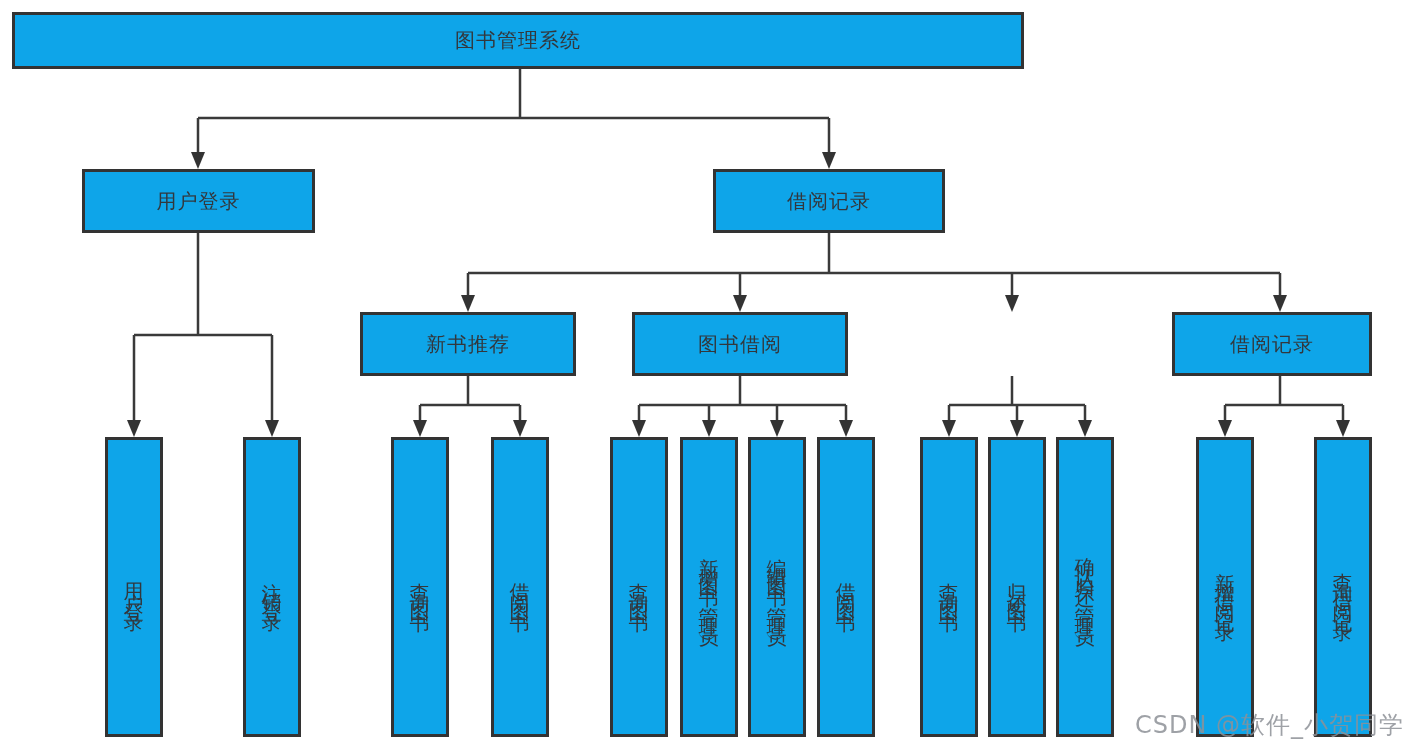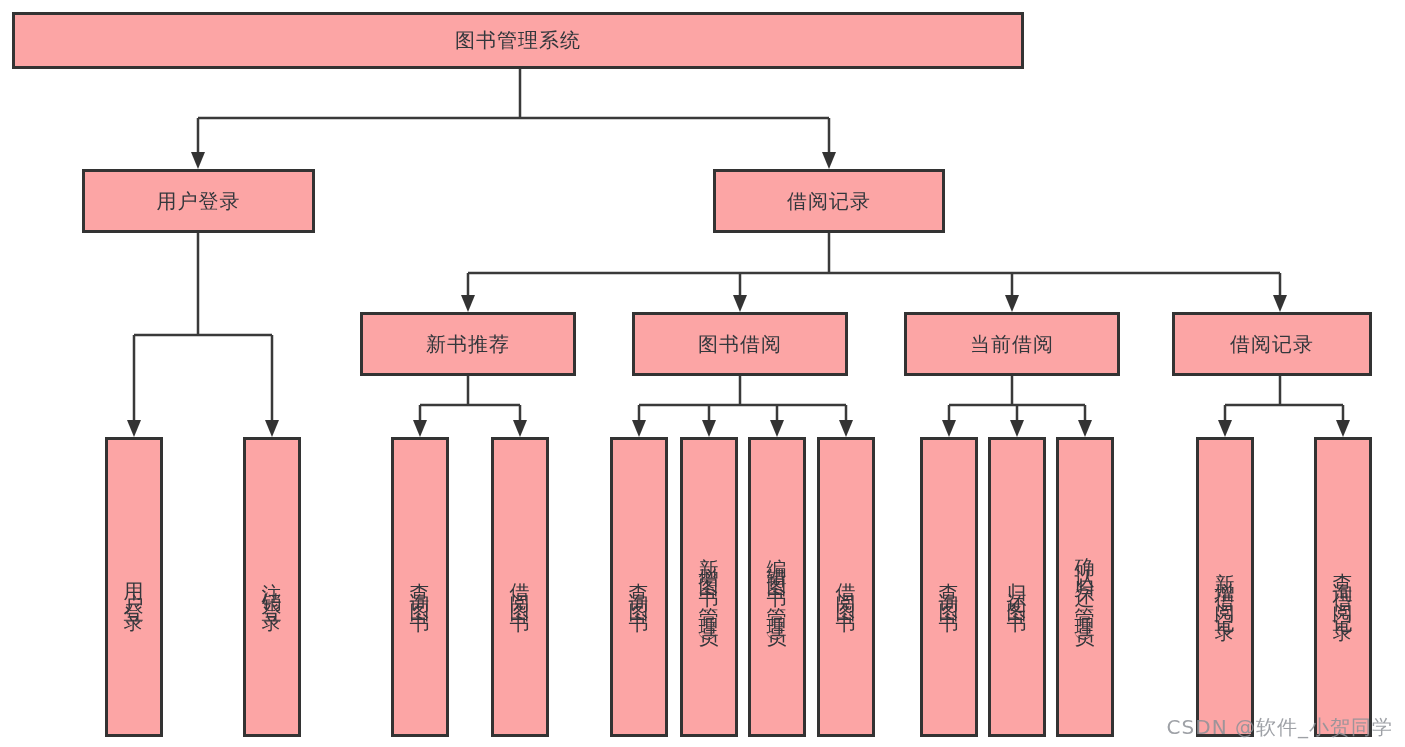--- a/index.html
+++ b/index.html
@@ -5,21 +5,21 @@
   html,body{margin:0;padding:0;background:#ffffff;}
   #canvas{
     position:relative;
     width:1405px;height:747px;
     background:#ffffff;
     font-family:"DejaVu Sans",sans-serif;
     overflow:hidden;
   }
   .box{
     position:absolute;
-    background:#fca5a5;
+    background:#0ea5e9;
     border:3px solid #333333;
     box-sizing:border-box;
     display:flex;
     align-items:center;
     justify-content:center;
     z-index:2;
     text-align:center;
   }
   .box .lbl{
     color:#33373c;
@@ -34,23 +34,23 @@
     letter-spacing:10px;
     line-height:1;
     white-space:nowrap;
   }
   #wires{
     position:absolute;left:0;top:0;z-index:1;
     pointer-events:none;
   }
   #watermark{
     position:absolute;
-    right:12px;bottom:6px;
+    right:1px;bottom:6px;
     z-index:5;
-    font-size:20px;
+    font-size:24px;
     color:rgba(141,145,150,0.85);
     letter-spacing:1px;
     white-space:nowrap;
   }
 </style>
 </head>
 <body>
 
 <div id="canvas">
 
@@ -96,23 +96,20 @@
   <div class="box" style="left:713px;top:169px;width:232px;height:64px">
     <span class="lbl">借阅记录</span>
   </div>
 
   <div class="box" style="left:632px;top:312px;width:216px;height:64px">
     <span class="lbl">图书借阅</span>
   </div>
   <div class="box" style="left:360px;top:312px;width:216px;height:64px">
     <span class="lbl">新书推荐</span>
   </div>
-  <div class="box" style="left:904px;top:312px;width:216px;height:64px">
-    <span class="lbl">当前借阅</span>
-  </div>
   <div class="box" style="left:1172px;top:312px;width:200px;height:64px">
     <span class="lbl">借阅记录</span>
   </div>
 
   <div class="box" style="left:105px;top:437px;width:58px;height:300px">
     <span class="vlbl">用户登录</span>
   </div>
   <div class="box" style="left:243px;top:437px;width:58px;height:300px">
     <span class="vlbl">注销登录</span>
   </div>

